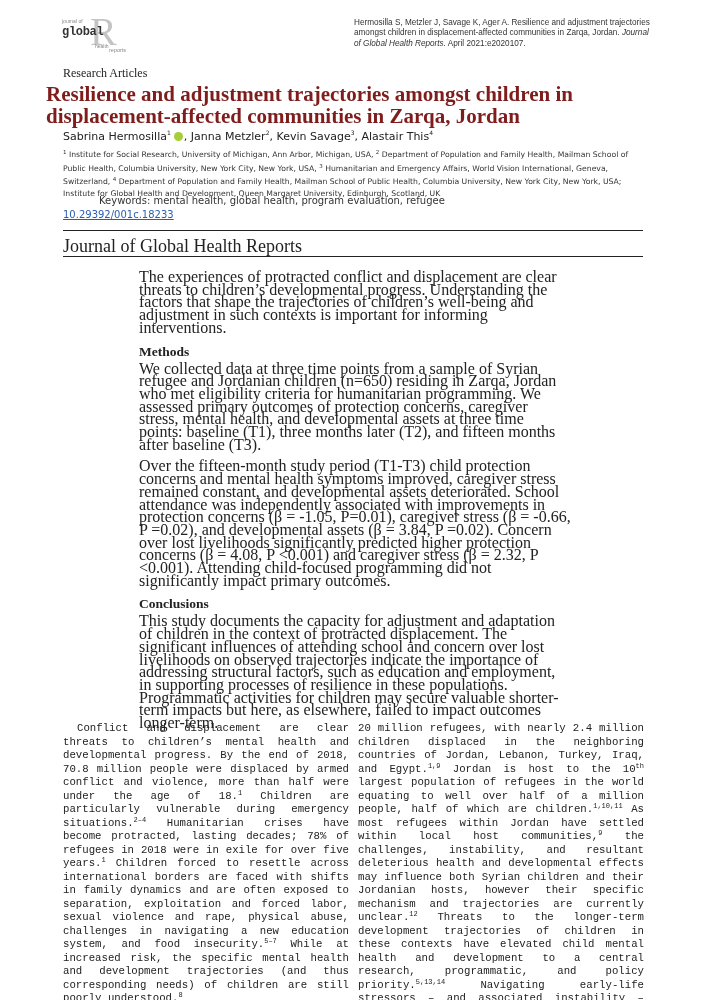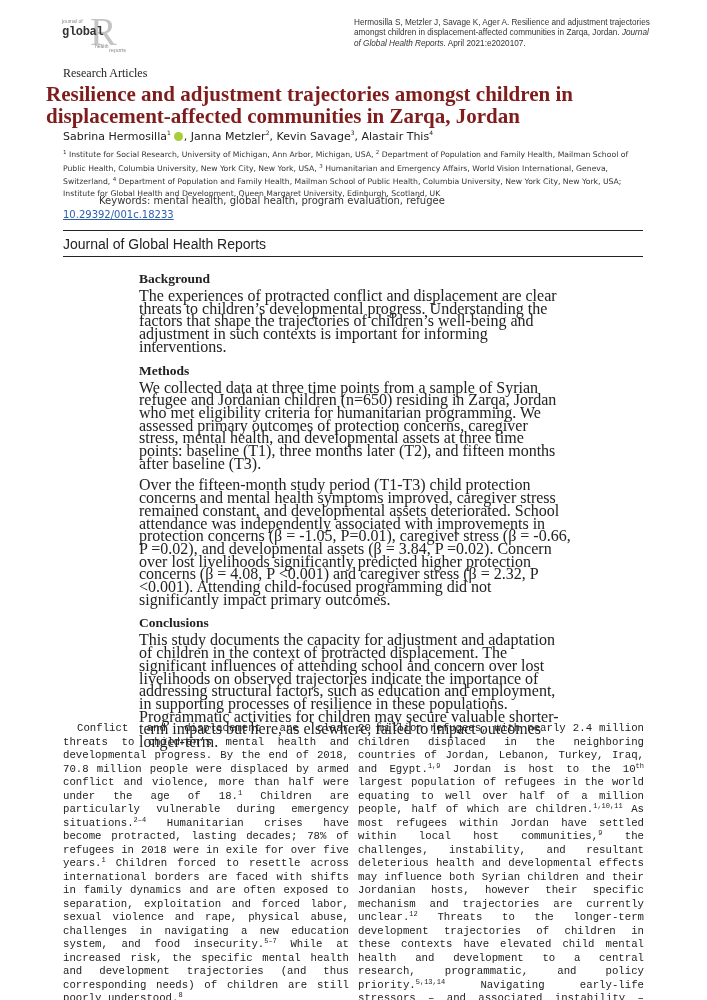--- a/index.html
+++ b/index.html
@@ -22,21 +22,21 @@
   .authors { position: absolute; left: 63px; top: 129px; font-family: "DejaVu Sans", sans-serif; font-size: 11px; color: #222; }
   .authors sup { font-size: 6px; vertical-align: 5px; }
   .orcid { display: inline-block; width: 9px; height: 9px; border-radius: 50%; background: #a6ce39; vertical-align: -1px; margin: 0 1px 0 3px; }
 
   .affiliations { position: absolute; left: 63px; top: 147px; width: 590px; font-family: "DejaVu Sans", sans-serif; font-size: 7.7px; line-height: 11.5px; color: #333; }
   .affiliations sup { font-size: 5.5px; vertical-align: 3px; }
   .keywords { position: absolute; left: 63px; top: 195px; font-family: "DejaVu Sans", sans-serif; font-size: 10px; color: #333; margin-left: 36px; }
   .doi { position: absolute; left: 63px; top: 209px; font-family: "DejaVu Sans", sans-serif; font-size: 10px; color: #2a5db0; text-decoration: underline; }
 
   .rule { position: absolute; left: 63px; width: 580px; height: 1px; background: #222; }
-  .jname { position: absolute; left: 63px; top: 236px; font-family: Liberation Sans, sans-serif; font-size: 14px; color: #222; }
+  .jname { position: absolute; left: 63px; top: 236px; font-family: Liberation Serif, serif; font-size: 18px; color: #222; }
 
   .abstract { position: absolute; left: 139px; top: 271px; width: 432px; }
   .abs-h { font-family: "Liberation Serif", serif; font-size: 13.5px; color: #222; margin-bottom: 3px; }
   .abs-p { font-family: "Liberation Serif", serif; font-size: 16px; line-height: 12.7px; color: #222; margin-bottom: 9px; }
 
   .body-col { position: absolute; top: 694px; width: 286px; font-family: Liberation Mono, monospace; font-size: 10.7px; line-height: 13.5px; color: #222; text-align: justify; margin-top: 28px; }
   .body-col p { text-indent: 14px; }
   .col-left { left: 63px; }
   .col-right { left: 358px; }
   .col-right p.cont { text-indent: 0; }
@@ -77,21 +77,20 @@
 </div>
 
 <div class="keywords">Keywords: mental health, global health, program evaluation, refugee</div>
 <a class="doi">10.29392/001c.18233</a>
 
 <div class="rule" style="top:230px;"></div>
 <div class="jname">Journal of Global Health Reports</div>
 <div class="rule" style="top:256px;"></div>
 
 <div class="abstract">
-  <h2 class="abs-h">Background</h2>
   <p class="abs-p">The experiences of protracted conflict and displacement are clear threats to children’s developmental progress. Understanding the factors that shape the trajectories of children’s well-being and adjustment in such contexts is important for informing interventions.</p>
   <h2 class="abs-h">Methods</h2>
   <p class="abs-p">We collected data at three time points from a sample of Syrian refugee and Jordanian children (n=650) residing in Zarqa, Jordan who met eligibility criteria for humanitarian programming. We assessed primary outcomes of protection concerns, caregiver stress, mental health, and developmental assets at three time points: baseline (T1), three months later (T2), and fifteen months after baseline (T3).</p>
   <p class="abs-p">Over the fifteen-month study period (T1-T3) child protection concerns and mental health symptoms improved, caregiver stress remained constant, and developmental assets deteriorated. School attendance was independently associated with improvements in protection concerns (β = -1.05, P=0.01), caregiver stress (β = -0.66, P =0.02), and developmental assets (β = 3.84, P =0.02). Concern over lost livelihoods significantly predicted higher protection concerns (β = 4.08, P &lt;0.001) and caregiver stress (β = 2.32, P &lt;0.001). Attending child-focused programming did not significantly impact primary outcomes.</p>
   <h2 class="abs-h">Conclusions</h2>
   <p class="abs-p">This study documents the capacity for adjustment and adaptation of children in the context of protracted displacement. The significant influences of attending school and concern over lost livelihoods on observed trajectories indicate the importance of addressing structural factors, such as education and employment, in supporting processes of resilience in these populations. Programmatic activities for children may secure valuable shorter-term impacts but here, as elsewhere, failed to impact outcomes longer-term.</p>
 </div>
 
 <div class="body-col col-left">
   <p>Conflict and displacement are clear threats to children’s mental health and developmental progress. By the end of 2018, 70.8 million people were displaced by armed conflict and violence, more than half were under the age of 18.<sup class="ref">1</sup> Children are particularly vulnerable during emergency situations.<sup class="ref">2–4</sup> Humanitarian crises have become protracted, lasting decades; 78% of refugees in 2018 were in exile for over five years.<sup class="ref">1</sup> Children forced to resettle across international borders are faced with shifts in family dynamics and are often exposed to separation, exploitation and forced labor, sexual violence and rape, physical abuse, challenges in navigating a new education system, and food insecurity.<sup class="ref">5–7</sup> While at increased risk, the specific mental health and development trajectories (and thus corresponding needs) of children are still poorly understood.<sup class="ref">8</sup></p>

